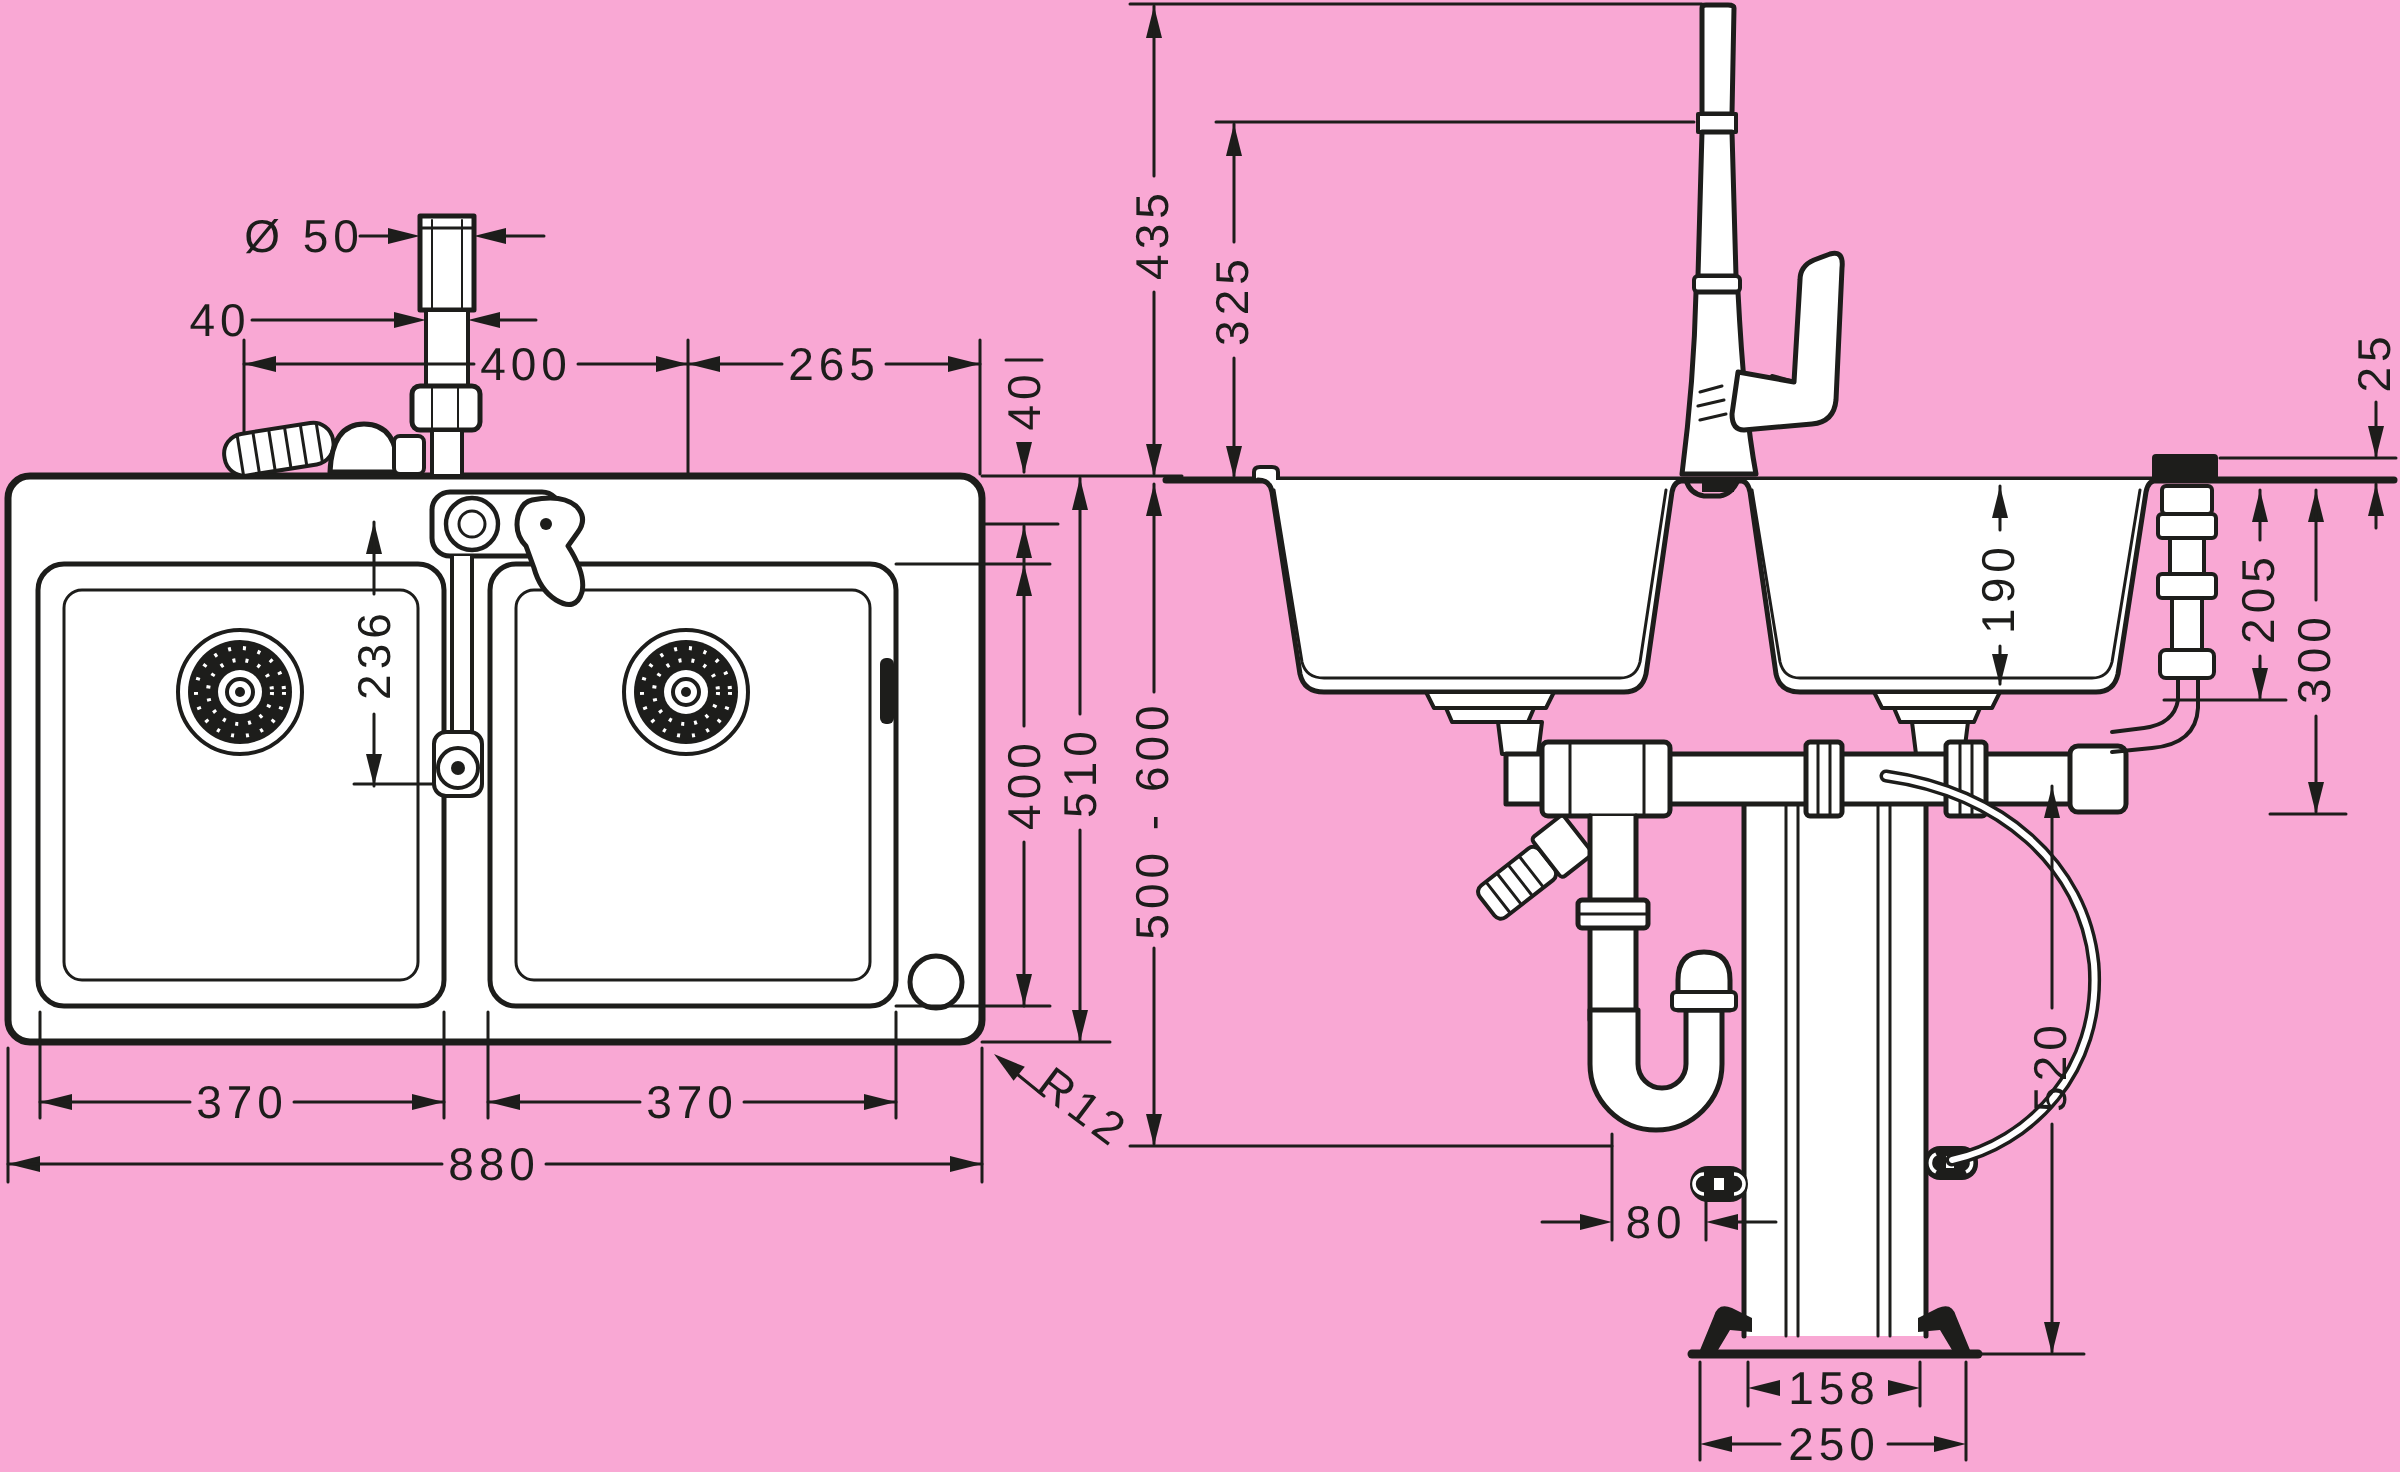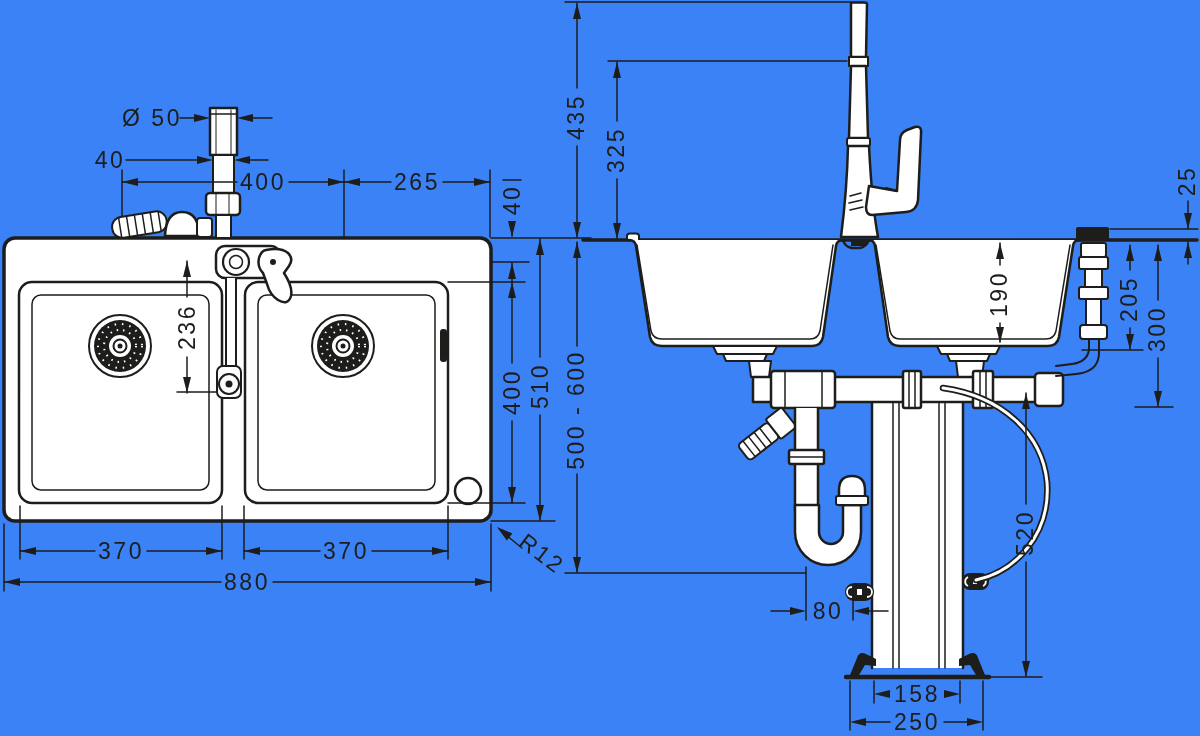--- a/index.html
+++ b/index.html
@@ -1,16 +1,16 @@
 <!DOCTYPE html>
 <html><head>
 <meta charset="utf-8">
 <style>
   html,body{margin:0;padding:0;background:#fff;}
-  .stage{position:relative;width:1200px;height:736px;background:#3b82f6;overflow:hidden;}
+  .stage{position:relative;width:1200px;height:736px;background:#f9a8d4;overflow:hidden;}
   svg text{font-family:"Liberation Sans","DejaVu Sans",sans-serif;font-size:23px;letter-spacing:2.5px;fill:#1d1d1b;}
   .ln{stroke:#1d1d1b;fill:none;stroke-linecap:round;stroke-linejoin:round;}
   .wh{fill:#ffffff;}
   .bk{fill:#1d1d1b;stroke:none;}
   .s1{stroke-width:1;} .s15{stroke-width:1.5;} .s2{stroke-width:2;}
   .s25{stroke-width:2.5;} .s35{stroke-width:3.5;} .s4{stroke-width:4.5;}
   .hose{stroke:#1d1d1b;stroke-width:6.5;fill:none;stroke-linecap:round;}
   .hosecore{stroke:#ffffff;stroke-width:3;fill:none;stroke-linecap:round;}
 </style>
 </head>

